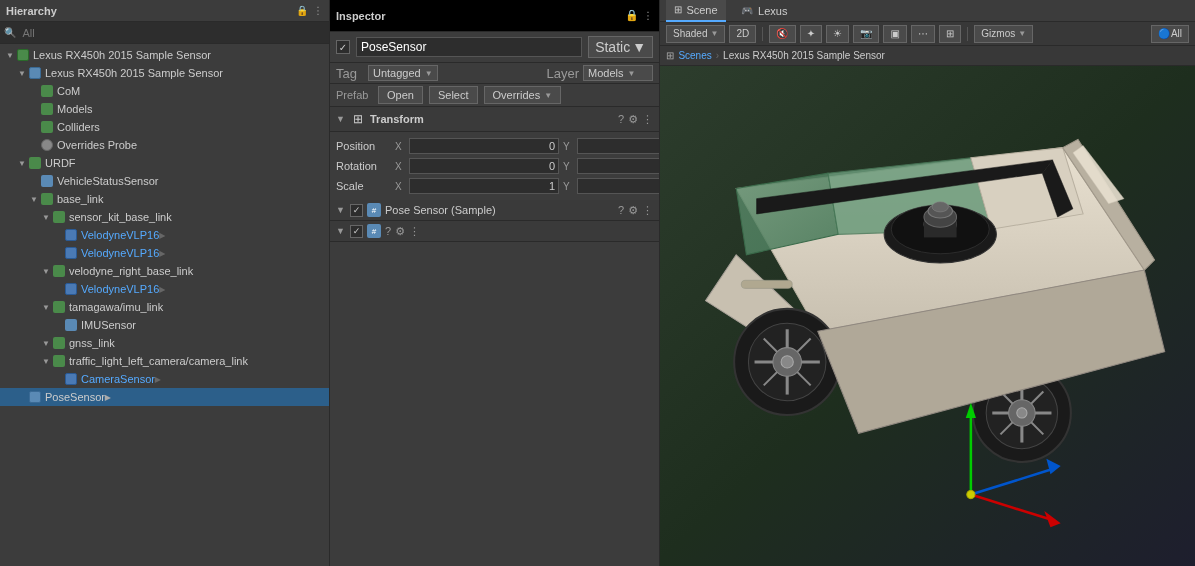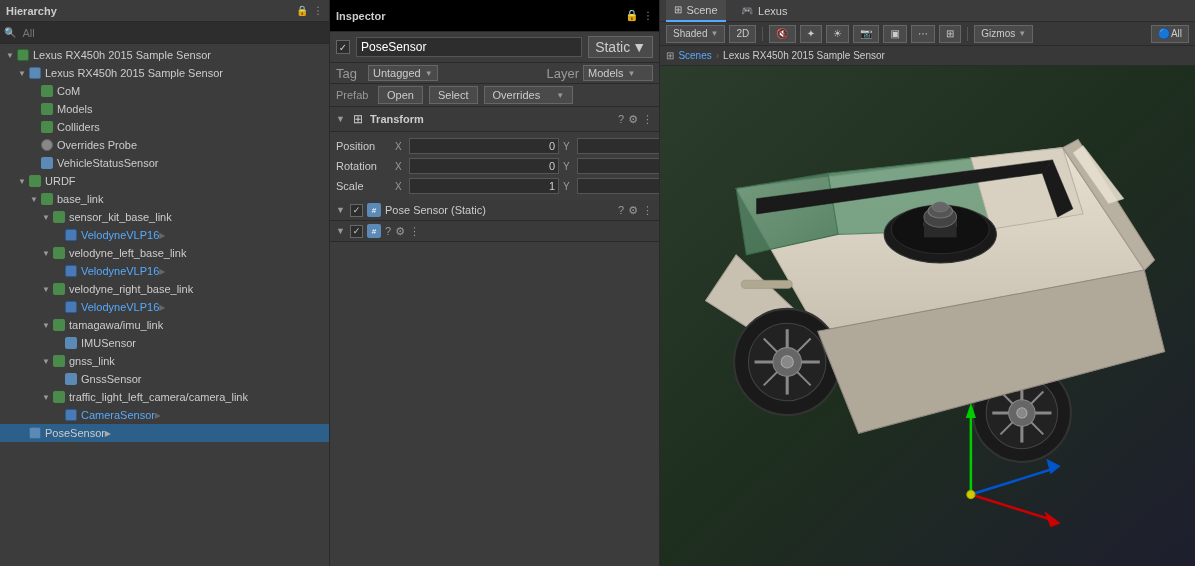--- a/index.html
+++ b/index.html
@@ -272,21 +272,21 @@
 
     .overrides-btn {
       background: #4a4a4a;
       border: 1px solid #666;
       color: #ccc;
       font-size: 11px;
       padding: 2px 8px;
       cursor: pointer;
       display: flex;
       align-items: center;
-      gap: 16px;
+      gap: 4px;
     }
 
     
     .component-header {
       display: flex;
       align-items: center;
       padding: 4px 6px;
       background: #3a3a3a;
       border-bottom: 1px solid #2a2a2a;
       cursor: pointer;
@@ -594,37 +594,37 @@
       </div>
 
       <div class="tree-item indent-2">
         <span class="arrow empty"></span>
         <span class="tree-icon">
             <span style="width:12px;height:12px;background:#888;border-radius:50%;border:1px solid #666;display:inline-block;"></span>
           </span>
         <span>Overrides Probe</span>
       </div>
 
-      <div class="tree-item indent-2">
-        <span class="arrow empty"></span>
-        <span class="tree-icon">
-            <span style="width:12px;height:12px;background:#5a8ab5;border-radius:2px;display:inline-block;"></span>
-          </span>
-        <span>VehicleStatusSensor</span>
-      </div>
-
       <div class="tree-item indent-1">
         <span class="arrow expanded"></span>
         <span class="tree-icon">
             <span style="width:12px;height:12px;background:#4a8a4a;border-radius:2px;display:inline-block;"></span>
           </span>
         <span>URDF</span>
       </div>
 
       <div class="tree-item indent-2">
+        <span class="arrow empty"></span>
+        <span class="tree-icon">
+            <span style="width:12px;height:12px;background:#5a8ab5;border-radius:2px;display:inline-block;"></span>
+          </span>
+        <span>VehicleStatusSensor</span>
+      </div>
+
+      <div class="tree-item indent-2">
         <span class="arrow expanded"></span>
         <span class="tree-icon">
             <span style="width:12px;height:12px;background:#4a8a4a;border-radius:2px;display:inline-block;"></span>
           </span>
         <span>base_link</span>
       </div>
 
       <div class="tree-item indent-3">
         <span class="arrow expanded"></span>
         <span class="tree-icon">
@@ -635,85 +635,71 @@
 
       <div class="tree-item indent-4" style="color:#5af;">
         <span class="arrow empty"></span>
         <span class="tree-icon">
             <span style="width:12px;height:12px;background:#4a7ab5;border-radius:2px;border:1px solid #2a5a95;display:inline-block;"></span>
           </span>
         <span>VelodyneVLP16</span>
         <span class="row-arrow">▶</span>
       </div>
 
+
+      <div class="tree-item indent-4" style="color:#5af;">
+        <span class="arrow empty"></span>
+        <span class="tree-icon">
+            <span style="width:12px;height:12px;background:#4a7ab5;border-radius:2px;border:1px solid #2a5a95;display:inline-block;"></span>
+          </span>
+        <span>VelodyneVLP16</span>
+        <span class="row-arrow">▶</span>
+      </div>
+
       <div class="tree-item indent-3">
         <span class="arrow expanded"></span>
         <span class="tree-icon">
             <span style="width:12px;height:12px;background:#4a8a4a;border-radius:2px;display:inline-block;"></span>
           </span>
-        <span>velodyne_left_base_link</span>
+        <span>velodyne_right_base_link</span>
       </div>
 
       <div class="tree-item indent-4" style="color:#5af;">
         <span class="arrow empty"></span>
         <span class="tree-icon">
             <span style="width:12px;height:12px;background:#4a7ab5;border-radius:2px;border:1px solid #2a5a95;display:inline-block;"></span>
           </span>
         <span>VelodyneVLP16</span>
         <span class="row-arrow">▶</span>
       </div>
 
       <div class="tree-item indent-3">
         <span class="arrow expanded"></span>
         <span class="tree-icon">
             <span style="width:12px;height:12px;background:#4a8a4a;border-radius:2px;display:inline-block;"></span>
           </span>
-        <span>velodyne_right_base_link</span>
-      </div>
-
-      <div class="tree-item indent-4" style="color:#5af;">
-        <span class="arrow empty"></span>
-        <span class="tree-icon">
-            <span style="width:12px;height:12px;background:#4a7ab5;border-radius:2px;border:1px solid #2a5a95;display:inline-block;"></span>
-          </span>
-        <span>VelodyneVLP16</span>
-        <span class="row-arrow">▶</span>
+        <span>tamagawa/imu_link</span>
+      </div>
+
+      <div class="tree-item indent-4">
+        <span class="arrow empty"></span>
+        <span class="tree-icon">
+            <span style="width:12px;height:12px;background:#5a8ab5;border-radius:2px;display:inline-block;"></span>
+          </span>
+        <span>IMUSensor</span>
       </div>
 
       <div class="tree-item indent-3">
         <span class="arrow expanded"></span>
         <span class="tree-icon">
             <span style="width:12px;height:12px;background:#4a8a4a;border-radius:2px;display:inline-block;"></span>
           </span>
-        <span>tamagawa/imu_link</span>
-      </div>
-
-      <div class="tree-item indent-4">
-        <span class="arrow empty"></span>
-        <span class="tree-icon">
-            <span style="width:12px;height:12px;background:#5a8ab5;border-radius:2px;display:inline-block;"></span>
-          </span>
-        <span>IMUSensor</span>
-      </div>
-
-      <div class="tree-item indent-3">
-        <span class="arrow expanded"></span>
-        <span class="tree-icon">
-            <span style="width:12px;height:12px;background:#4a8a4a;border-radius:2px;display:inline-block;"></span>
-          </span>
         <span>gnss_link</span>
       </div>
 
-      <div class="tree-item indent-4">
-        <span class="arrow empty"></span>
-        <span class="tree-icon">
-            <span style="width:12px;height:12px;background:#5a8ab5;border-radius:2px;display:inline-block;"></span>
-          </span>
-        <span>GnssSensor</span>
-      </div>
 
       <div class="tree-item indent-3">
         <span class="arrow expanded"></span>
         <span class="tree-icon">
             <span style="width:12px;height:12px;background:#4a8a4a;border-radius:2px;display:inline-block;"></span>
           </span>
         <span>traffic_light_left_camera/camera_link</span>
       </div>
 
       <div class="tree-item indent-4" style="color:#5af;">
@@ -833,21 +819,21 @@
             <input class="axis-input" type="text" value="1" style="">
           </div>
 
         </div>
       </div>
 
       <div class="script-component-header">
         <span class="component-arrow">▼</span>
         <div class="script-checkbox">✓</div>
         <div class="script-icon">#</div>
-        <span class="script-title">Pose Sensor (Static)</span>
+        <span class="script-title">Pose Sensor (Sample)</span>
         <div class="component-controls">
           <span class="icon-question">?</span>
           <span class="icon-settings">⚙</span>
           <span class="icon-menu">⋮</span>
         </div>
       </div>
 
       <div class="script-component-header">
         <span class="component-arrow">▼</span>
         <div class="script-checkbox">✓</div>

